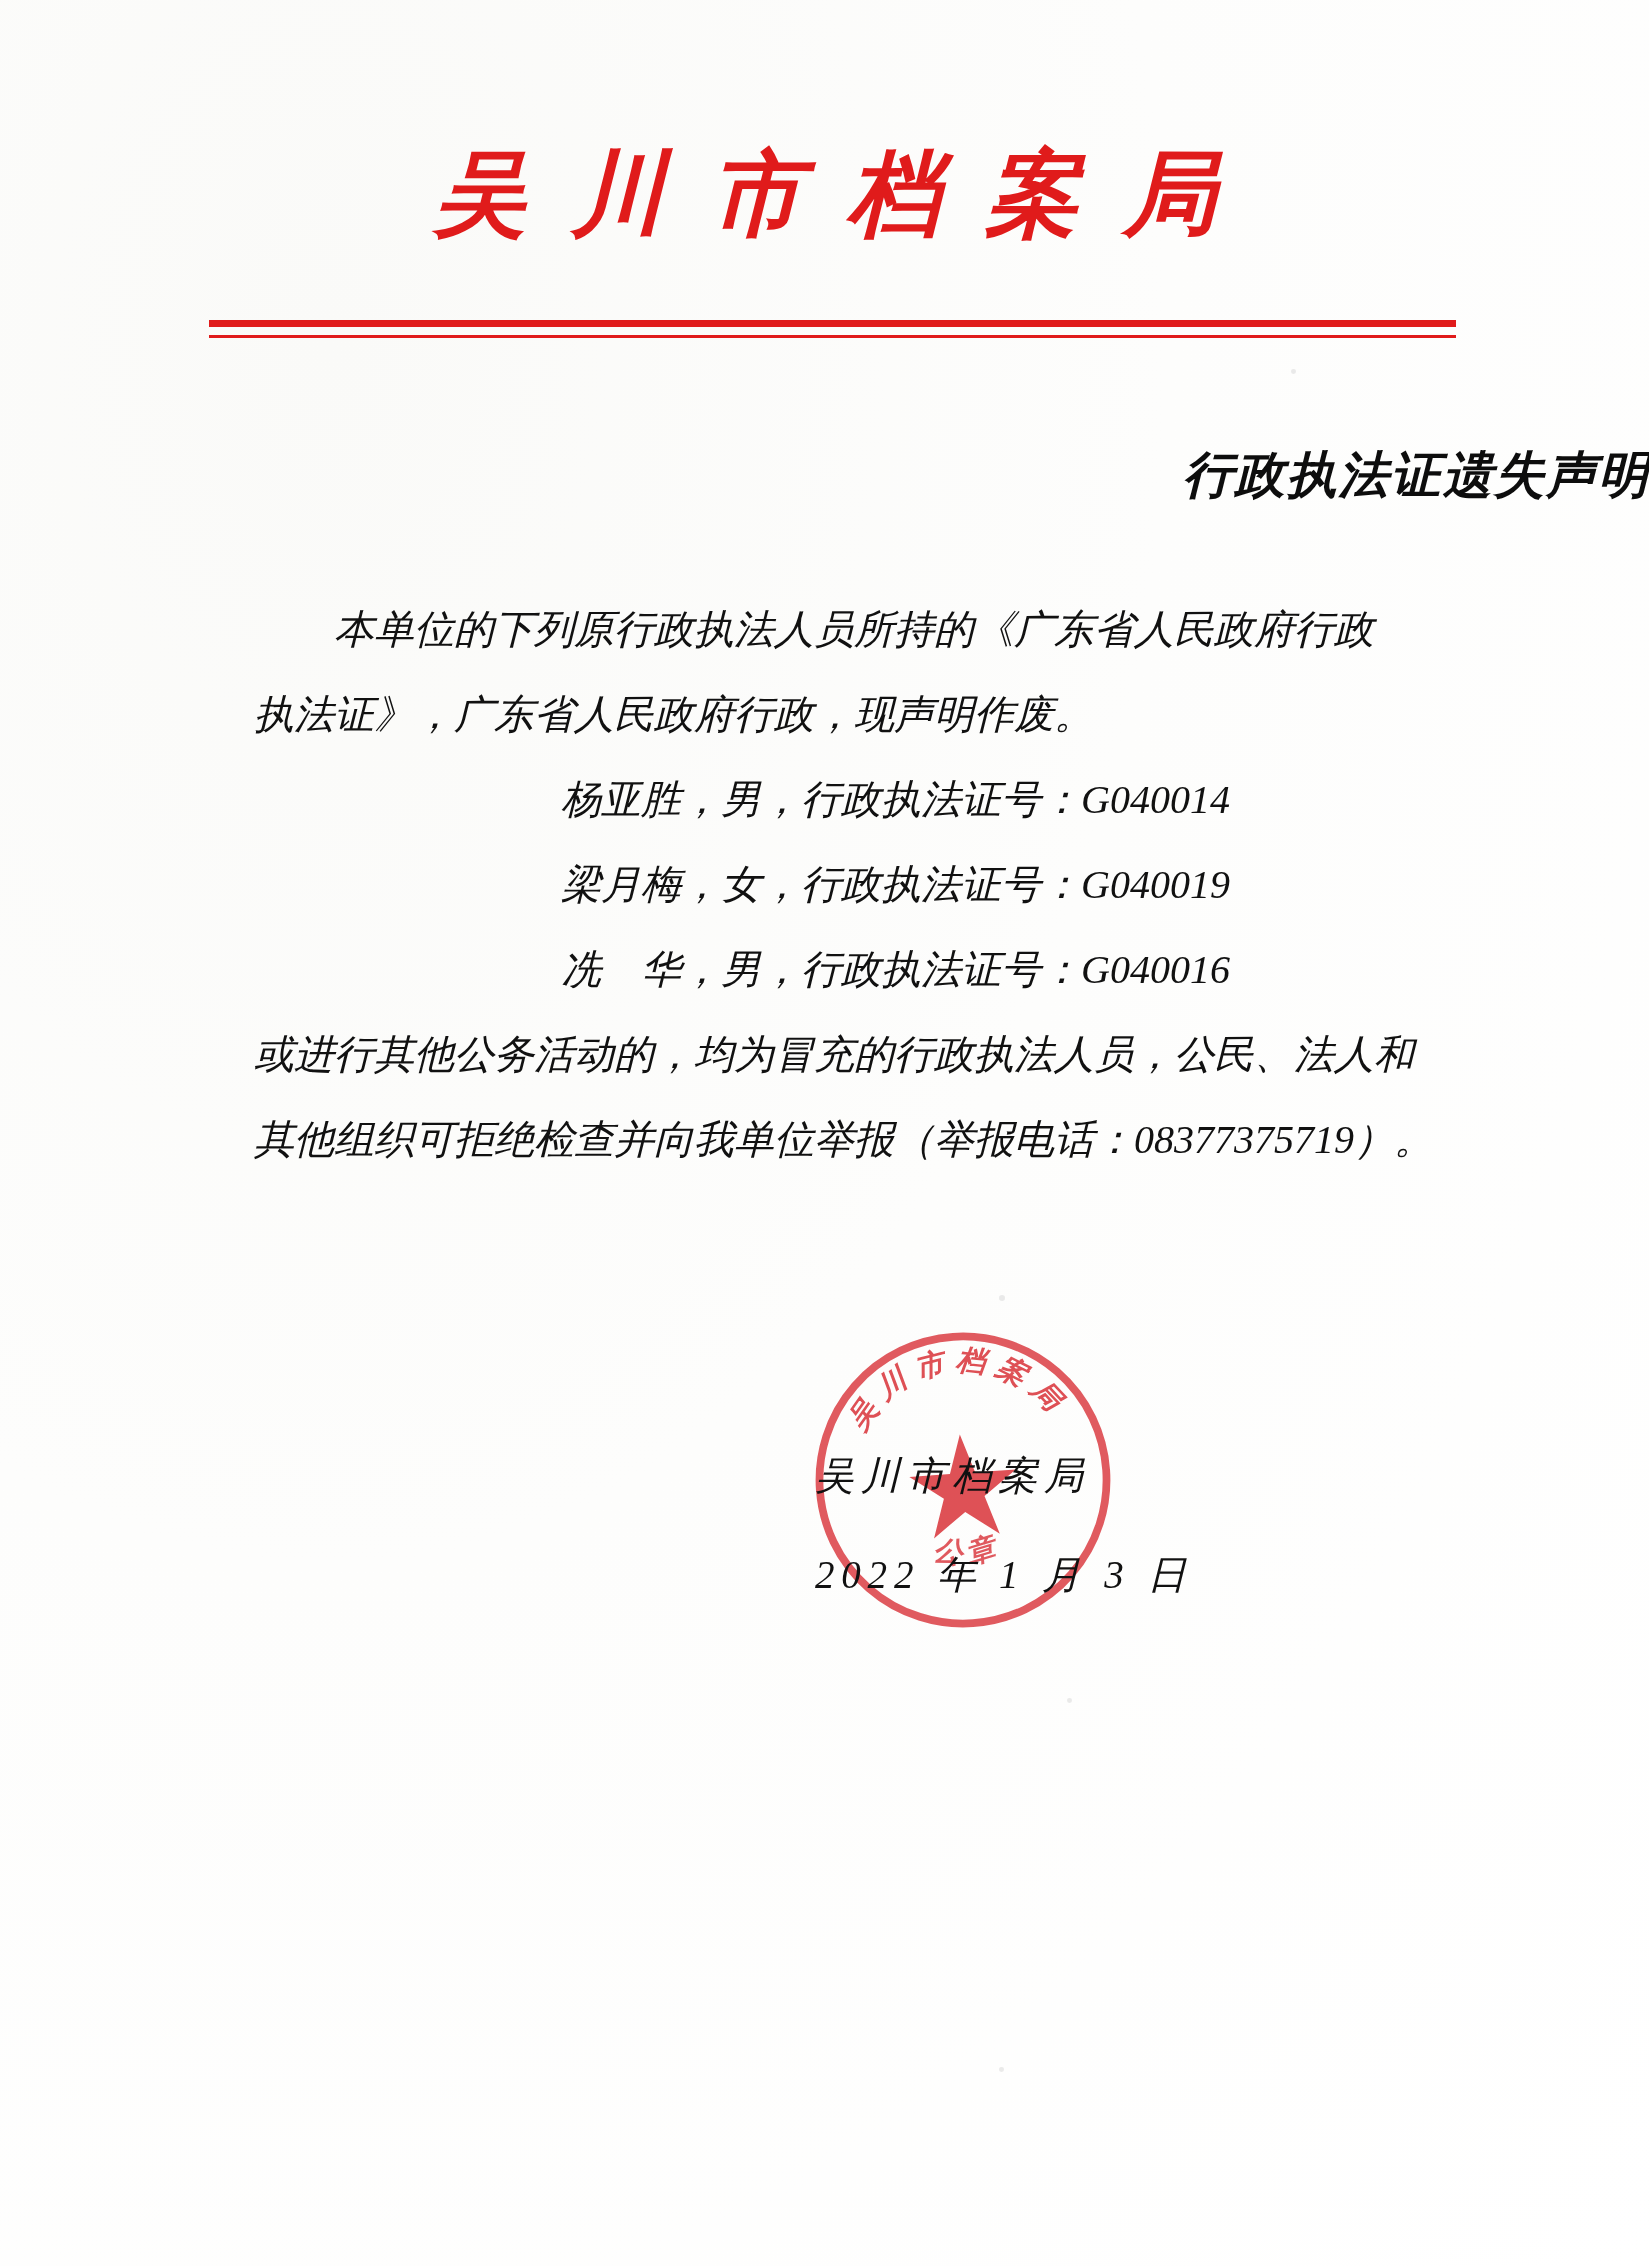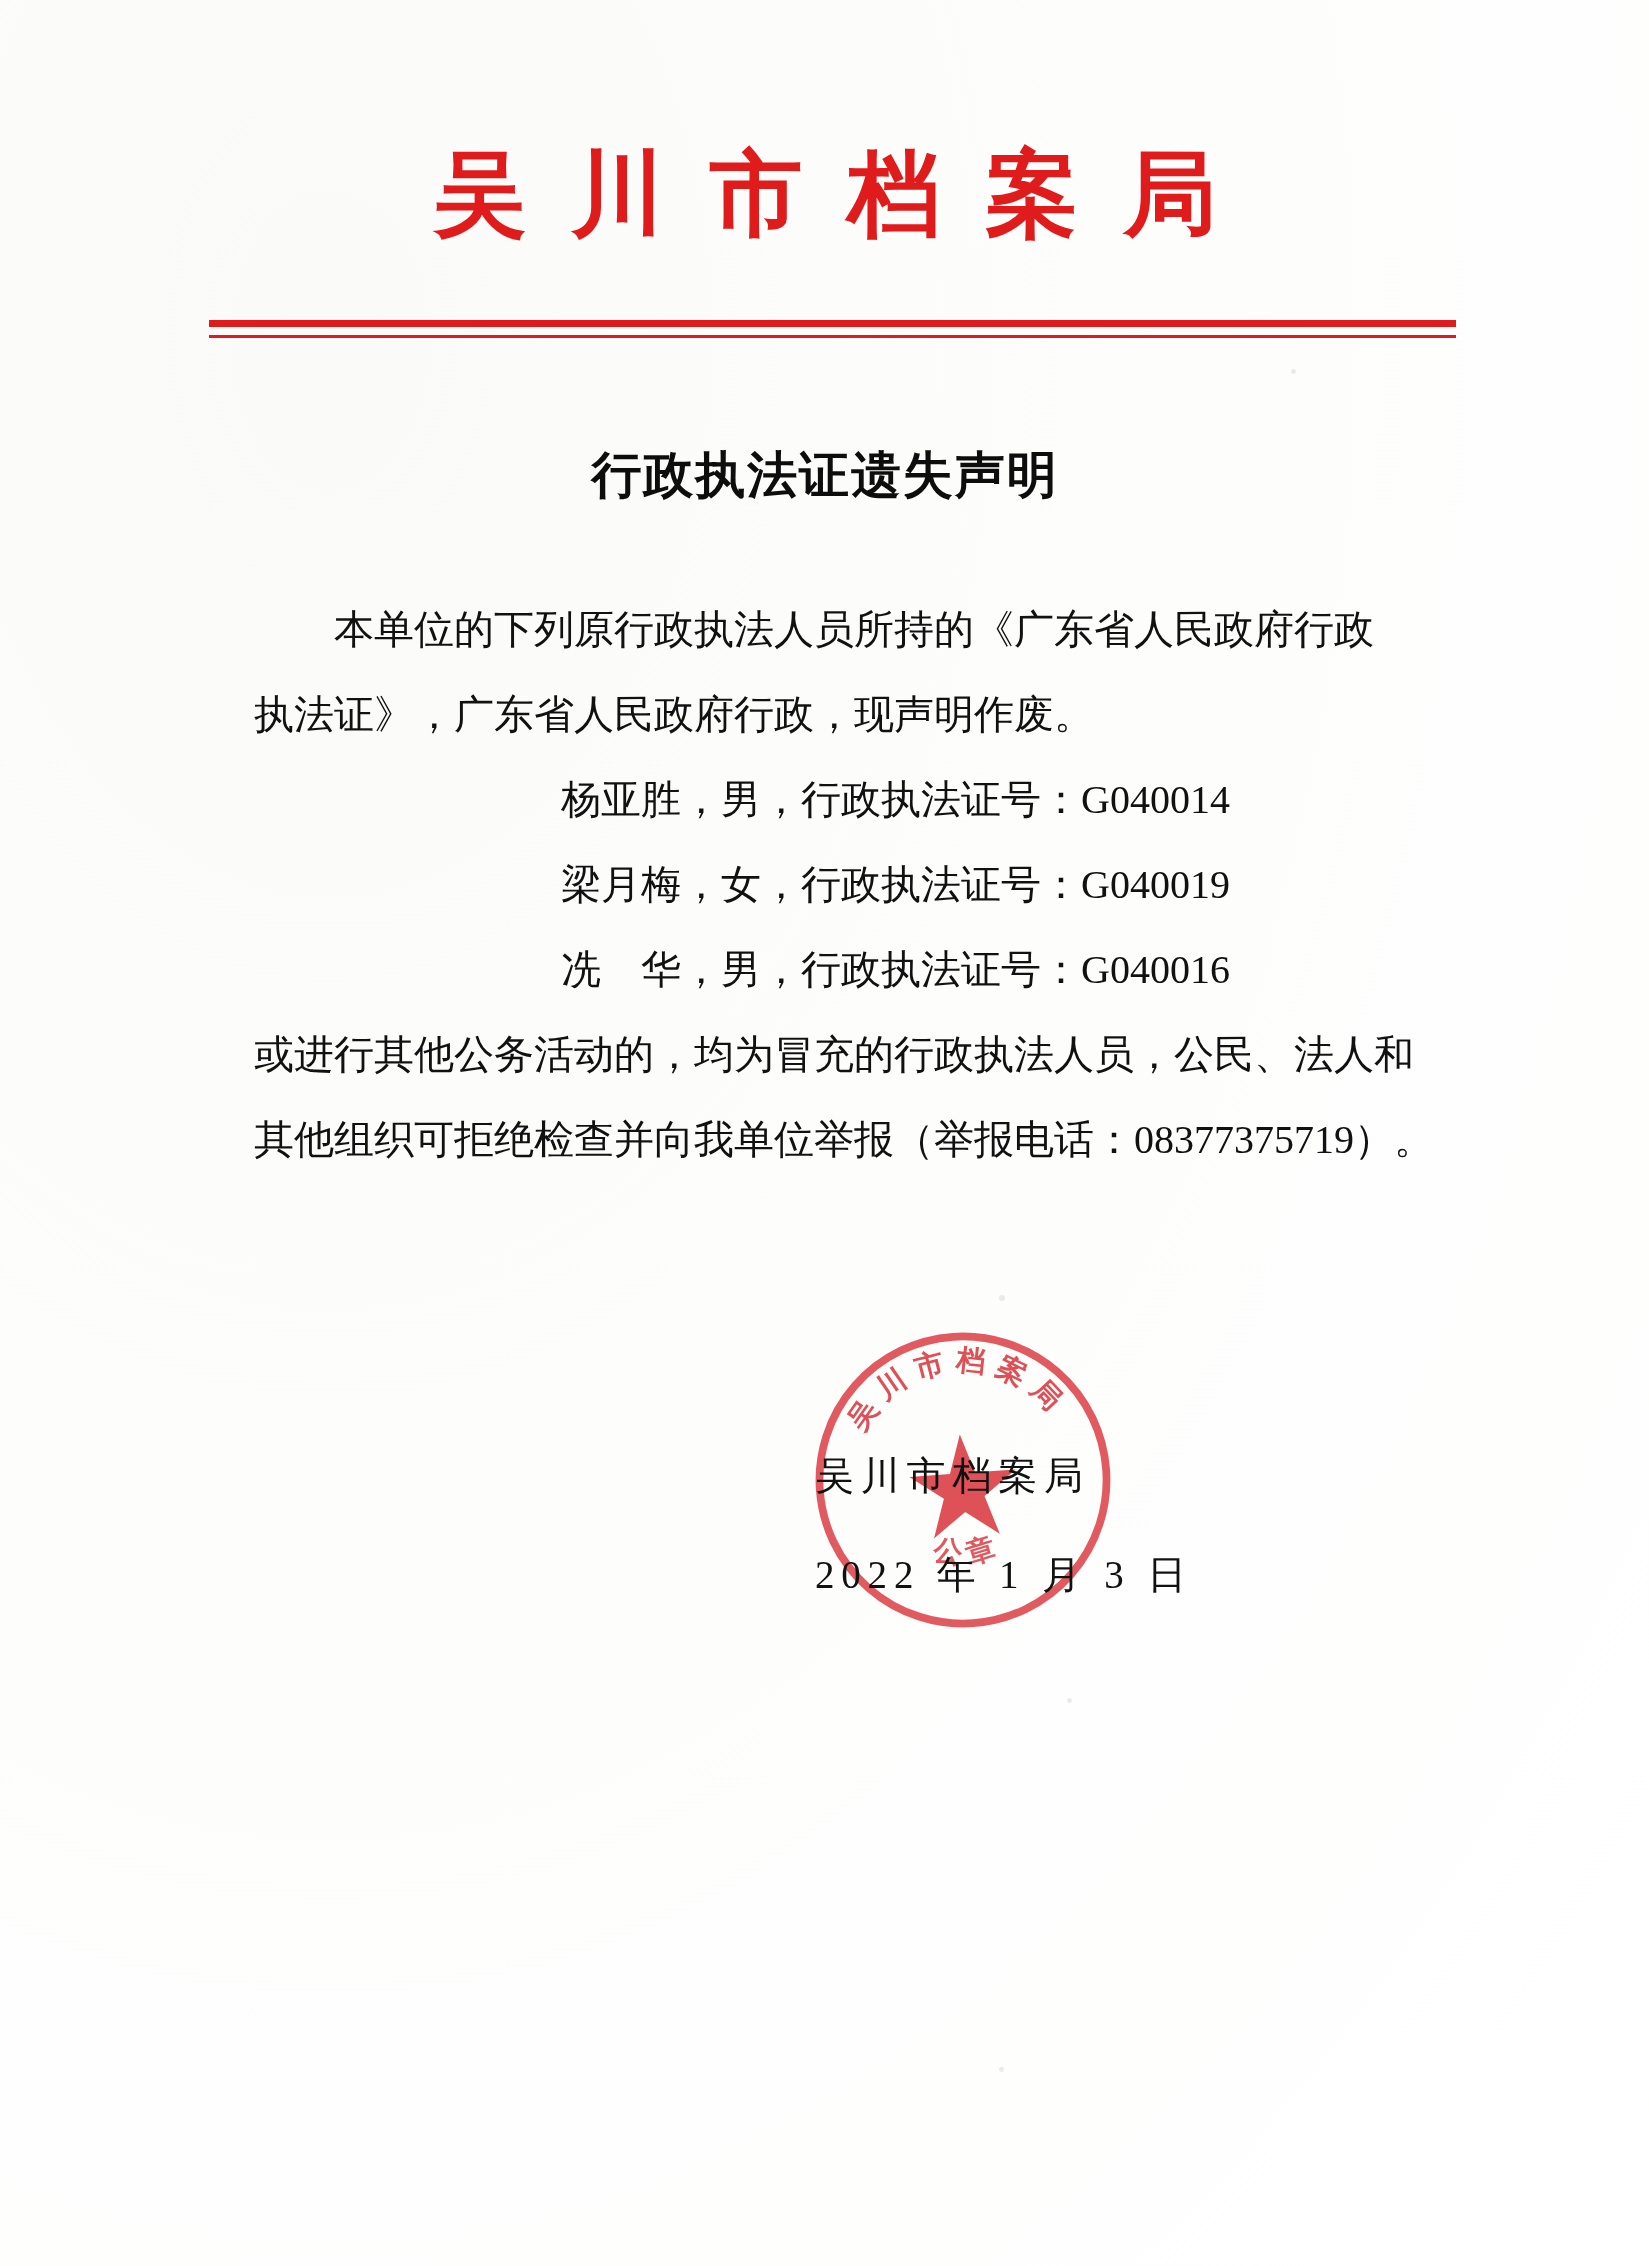--- a/index.html
+++ b/index.html
@@ -12,20 +12,21 @@
     height: 2267px;
     position: relative;
     font-family: "Liberation Serif", "DejaVu Serif", serif;
     overflow: hidden;
   }
 
   .page {
     position: absolute;
     inset: 0;
     background: #e5e5e5;
+    font-style: italic;
   }
 
   
   .paper-tint {
     position: absolute;
     inset: 0;
     background:
       radial-gradient(ellipse at 20% 15%, rgba(250,250,248,1) 0%, rgba(253,253,252,1) 45%, rgba(255,255,255,1) 100%);
     pointer-events: none;
   }
@@ -66,21 +67,21 @@
     width: 100%;
     margin-top: 8.7px;
   }
 
   
   .doc-title {
     position: absolute;
     top: 442px;
     left: 0;
     width: 100%;
-    text-align: center;
+    text-align: right;
     font-family: "Liberation Sans", "DejaVu Sans", sans-serif;
     font-weight: bold;
     font-size: 50px;
     color: #0d0d0d;
     letter-spacing: 1.9px;
   }
 
   
   .body-block {
     position: absolute;

